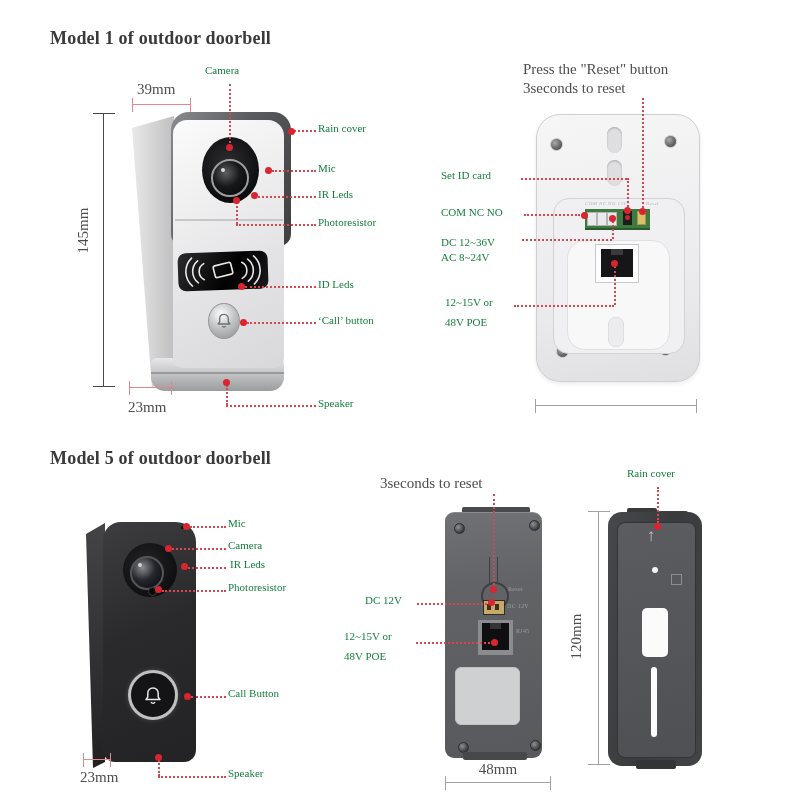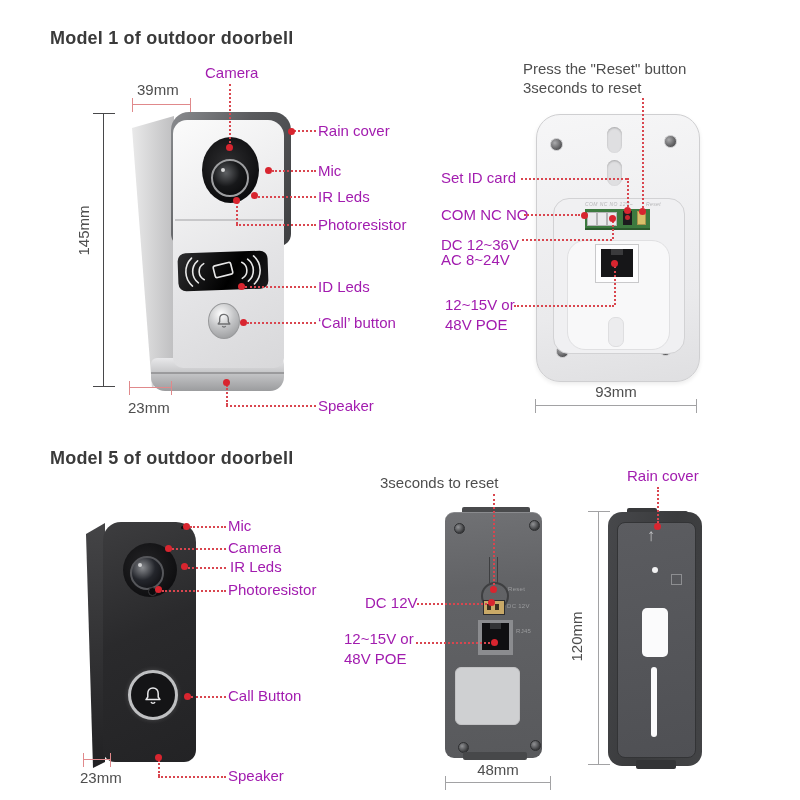--- a/index.html
+++ b/index.html
@@ -1,20 +1,20 @@
 <!DOCTYPE html>
 <html><head>
 <meta charset="utf-8">
 <style>
   html,body{margin:0;padding:0;background:#fff;}
   #stage{position:relative;width:800px;height:800px;background:#ffffff;overflow:hidden;
-         font-family:Liberation Sans, sans-serif;}
+         font-family:Liberation Serif, serif;}
   .abs{position:absolute;}
   .title{position:absolute;font-size:18px;font-weight:700;color:#3a3a3a;white-space:nowrap;letter-spacing:.2px;}
-  .lbl{position:absolute;font-size:15px;color:#a21caf;white-space:nowrap;line-height:1.2;}
+  .lbl{position:absolute;font-size:11px;color:#15803d;white-space:nowrap;line-height:1.2;}
   .note{position:absolute;font-size:15px;color:#4e4e4e;white-space:nowrap;line-height:1.25;}
   .lead-h{position:absolute;height:0;border-top:2px dotted #d9464f;}
   .lead-v{position:absolute;width:0;border-left:2px dotted #d9464f;}
   .dot{position:absolute;width:7px;height:7px;border-radius:50%;background:#d8252f;margin:-3.5px 0 0 -3.5px;}
   .dimh{position:absolute;height:0;border-top:1.5px solid currentColor;}
   .dimh .tk{position:absolute;width:0;height:14px;top:-7px;border-left:1.5px solid currentColor;}
   .dimh .tk.l{left:-1px}.dimh .tk.r{right:-1px}
   .dimv{position:absolute;width:0;border-left:1.5px solid currentColor;}
   .dimv .tk{position:absolute;height:0;width:22px;left:-11px;border-top:1.5px solid currentColor;}
   .dimv .tk.t{top:-1px}.dimv .tk.b{bottom:-1px}
@@ -166,21 +166,20 @@
   <div class="lead-h" style="left:522px;top:239px;width:90px;"></div>
   <div class="lead-v" style="left:612px;top:221px;height:18px;"></div>
   <div class="dot" style="left:612px;top:218px;"></div>
 
   <div class="lbl" style="left:445px;top:296px;">12~15V or</div>
   <div class="lbl" style="left:445px;top:316px;">48V POE</div>
   <div class="lead-h" style="left:514px;top:305px;width:100px;"></div>
   <div class="lead-v" style="left:614px;top:266px;height:39px;"></div>
   <div class="dot" style="left:614px;top:263px;"></div>
 
-  <div class="dim-txt" style="left:536px;top:383px;width:160px;text-align:center;">93mm</div>
   <div class="dimh" style="left:536px;top:405px;width:160px;color:#a2a2a4;">
       <span class="tk l"></span>
       <span class="tk r"></span>
     </div>
 
   <div class="title" style="left:50px;top:448px;">Model 5 of outdoor doorbell</div>
 
   <div class="abs" style="left:84px;top:518px;width:118px;height:254px;">
     <div class="abs" style="left:0;top:0;width:24px;height:252px;background:linear-gradient(#454547,#212123);clip-path:polygon(2px 16px,21px 5px,21px 244px,9px 250px);"></div>
     <div class="abs" style="left:19px;top:4px;width:93px;height:240px;border-radius:18px 20px 12px 12px;background:linear-gradient(155deg,#3d3d3f 0%,#2a2a2c 45%,#232325 100%);"></div>

